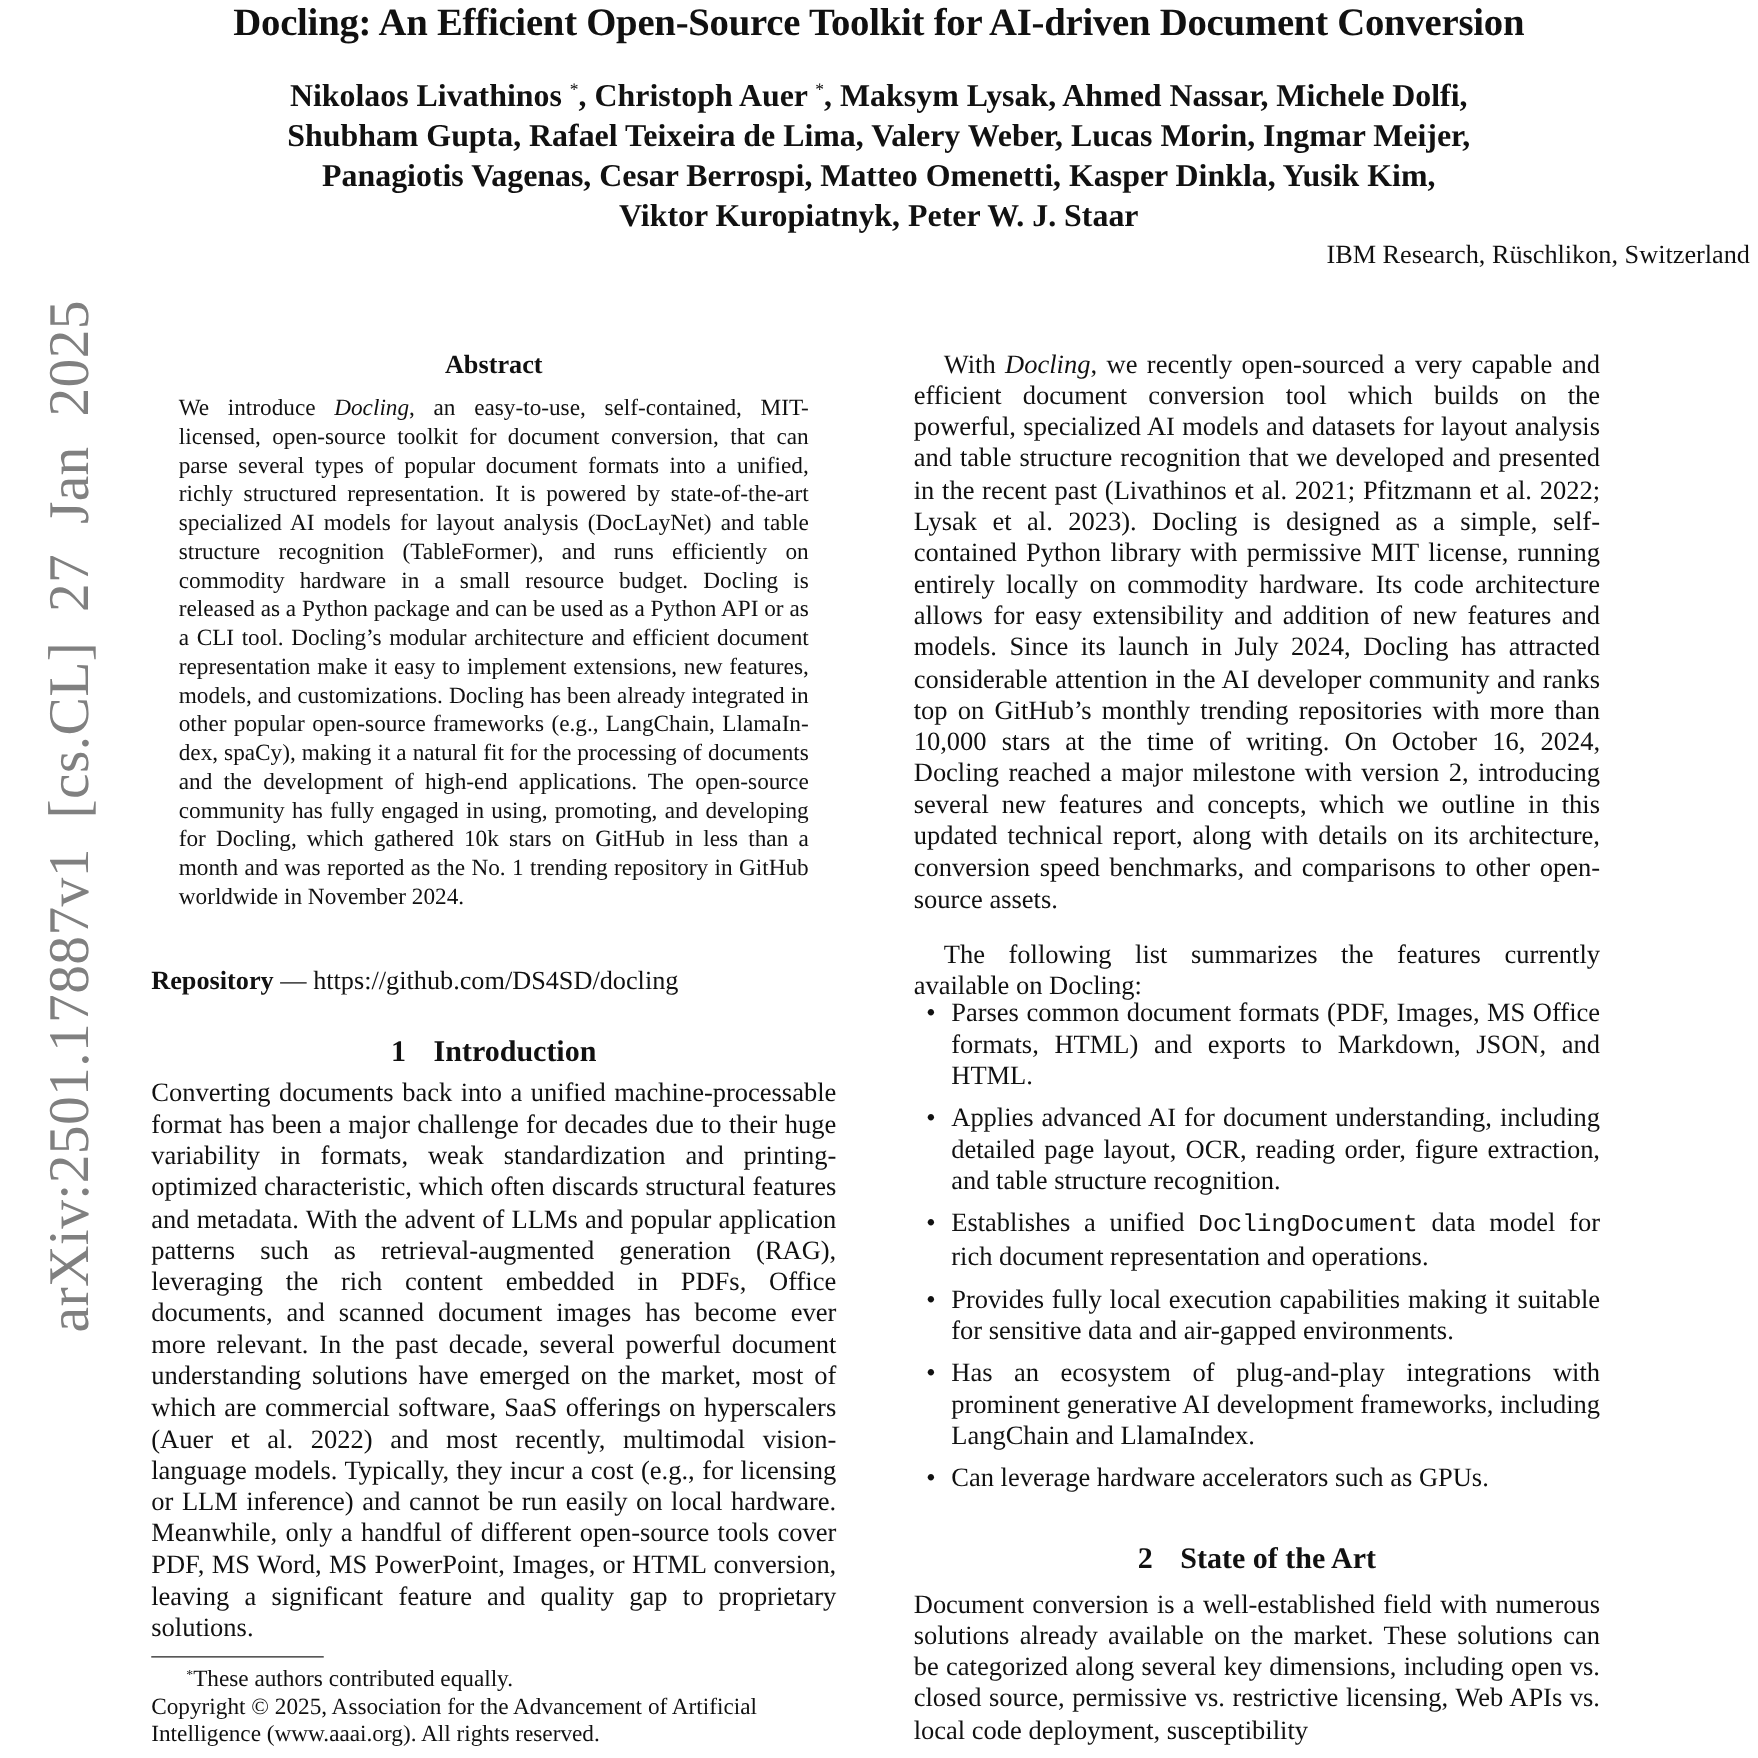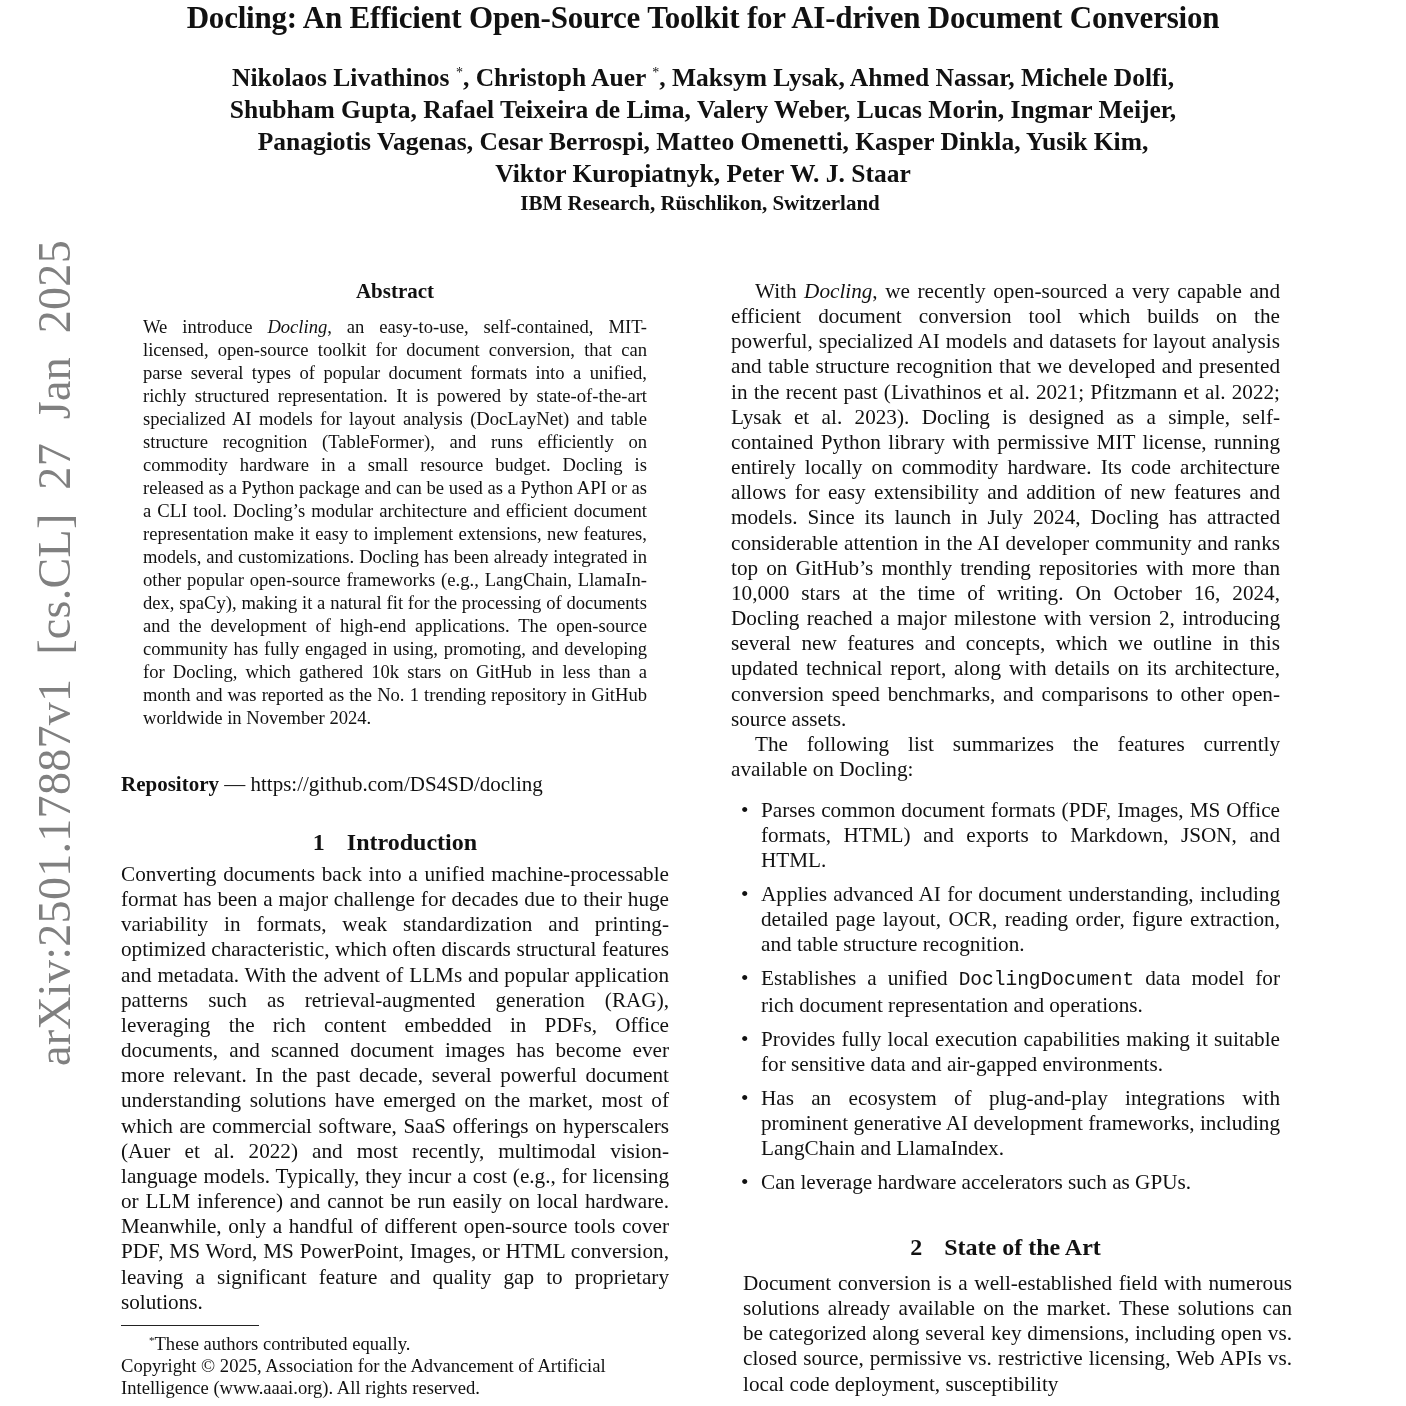--- a/index.html
+++ b/index.html
@@ -10,22 +10,22 @@
     .title {
       position: absolute; left: 0; top: 0; width: 1406px; text-align: center;
       font-weight: bold; font-size: 31px; line-height: 36px; letter-spacing: -0.2px;
     }
     .authors {
       position: absolute; left: 150px; top: 57px; width: 1106px; text-align: center;
       font-weight: bold; font-size: 25.5px; line-height: 32px;
     }
     .authors sup { font-size: 14px; font-weight: normal; vertical-align: 9px; }
     .affil {
-      position: absolute; left: 0; top: 190px; width: 1400px; text-align: center;
-      font-size: 21px; line-height: 26px; font-weight: bold;
+      position: absolute; left: 0; top: 190px; width: 1400px; text-align: right;
+      font-size: 21px; line-height: 26px;
     }
     .mono { font-family: "Liberation Mono", "DejaVu Sans Mono", monospace; font-size: 19.5px; }
     .arxiv {
       position: absolute; left: 28px; top: 1066px; transform-origin: 0 0; transform: rotate(-90deg);
       white-space: nowrap; font-size: 46px; color: #808080; letter-spacing: 0.3px;
       word-spacing: 12px;
     }
     .abstract-head {
       position: absolute; left: 143px; top: 279px; width: 504px; text-align: center;
       font-weight: bold; font-size: 21px;
@@ -49,21 +49,21 @@
     .footnote {
       position: absolute; left: 121px; top: 1329px; width: 548px; font-size: 18.6px; line-height: 22px;
     }
     .footnote .fn1 { padding-left: 28px; }
     .footnote sup { font-size: 11px; vertical-align: 6px; }
     .right-intro { position: absolute; left: 731px; top: 279px; width: 549px; }
     .indent { text-indent: 24px; }
     .features { position: absolute; left: 731px; top: 798px; width: 549px; margin: 0; padding: 0; list-style: none; }
     .features li { position: relative; padding-left: 30px; margin-bottom: 8.5px; }
     .features li .bullet { position: absolute; left: 10px; top: 0; }
-    .sota { position: absolute; left: 731px; top: 1271px; width: 549px; margin-left: 12px; }
+    .sota { position: absolute; left: 731px; top: 1271px; width: 549px; }
     em { font-style: italic; }
   </style>
 </head>
 <body>
 
 <div class="arxiv">arXiv:2501.17887v1  [cs.CL]  27 Jan 2025</div>
 
 <div class="title">Docling: An Efficient Open-Source Toolkit for AI-driven Document Conversion</div>
 
 <div class="authors">
@@ -87,21 +87,21 @@
 <div class="intro para">Converting documents back into a unified machine-processable format has been a major challenge for decades due to their huge variability in formats, weak standardization and printing-optimized characteristic, which often discards structural features and metadata. With the advent of LLMs and popular application patterns such as retrieval-augmented generation (RAG), leveraging the rich content embedded in PDFs, Office documents, and scanned document images has become ever more relevant. In the past decade, several pow­erful document understanding solutions have emerged on the market, most of which are commercial software, SaaS offerings on hyperscalers (Auer et al. 2022) and most re­cently, multimodal vision-language models. Typically, they incur a cost (e.g., for licensing or LLM inference) and cannot be run easily on local hardware. Meanwhile, only a hand­ful of different open-source tools cover PDF, MS Word, MS PowerPoint, Images, or HTML conversion, leaving a signif­icant feature and quality gap to proprietary solutions.</div>
 
 <div class="fn-rule"></div>
 <div class="footnote">
   <div class="fn1"><sup>*</sup><span>These authors contributed equally.</span></div>
   <div>Copyright © 2025, Association for the Advancement of Artificial Intelligence (www.aaai.org). All rights reserved.</div>
 </div>
 
 <div class="right-intro para">
   <div class="indent"><span>With </span><em>Docling</em><span>, we recently open-sourced a very capa­ble and efficient document conversion tool which builds on the powerful, specialized AI models and datasets for layout analysis and table structure recognition that we developed and presented in the recent past (Livathinos et al. 2021; Pfitz­mann et al. 2022; Lysak et al. 2023). Docling is designed as a simple, self-contained Python library with permissive MIT license, running entirely locally on commodity hard­ware. Its code architecture allows for easy extensibility and addition of new features and models. Since its launch in July 2024, Docling has attracted considerable attention in the AI developer community and ranks top on GitHub’s monthly trending repositories with more than 10,000 stars at the time of writing. On October 16, 2024, Docling reached a major milestone with version 2, introducing several new features and concepts, which we outline in this updated technical re­port, along with details on its architecture, conversion speed benchmarks, and comparisons to other open-source assets.</span></div>
-  <div class="indent" style="margin-top:0;">The following list summarizes the features currently available on Docling:</div>
+  <div class="indent" style="margin-top:19px;">The following list summarizes the features currently available on Docling:</div>
 </div>
 
 <ul class="features para">
   <li><span class="bullet">•</span><span>Parses common document formats (PDF, Images, MS Office formats, HTML) and exports to Markdown, JSON, and HTML.</span></li>
   <li><span class="bullet">•</span><span>Applies advanced AI for document understanding, in­cluding detailed page layout, OCR, reading order, figure extraction, and table structure recognition.</span></li>
   <li><span class="bullet">•</span><span>Establishes a unified </span><span class="mono">DoclingDocument</span><span> data model for rich document representation and operations.</span></li>
   <li><span class="bullet">•</span><span>Provides fully local execution capabilities making it suit­able for sensitive data and air-gapped environments.</span></li>
   <li><span class="bullet">•</span><span>Has an ecosystem of plug-and-play integrations with prominent generative AI development frameworks, in­cluding LangChain and LlamaIndex.</span></li>
   <li><span class="bullet">•</span><span>Can leverage hardware accelerators such as GPUs.</span></li>
 </ul>

